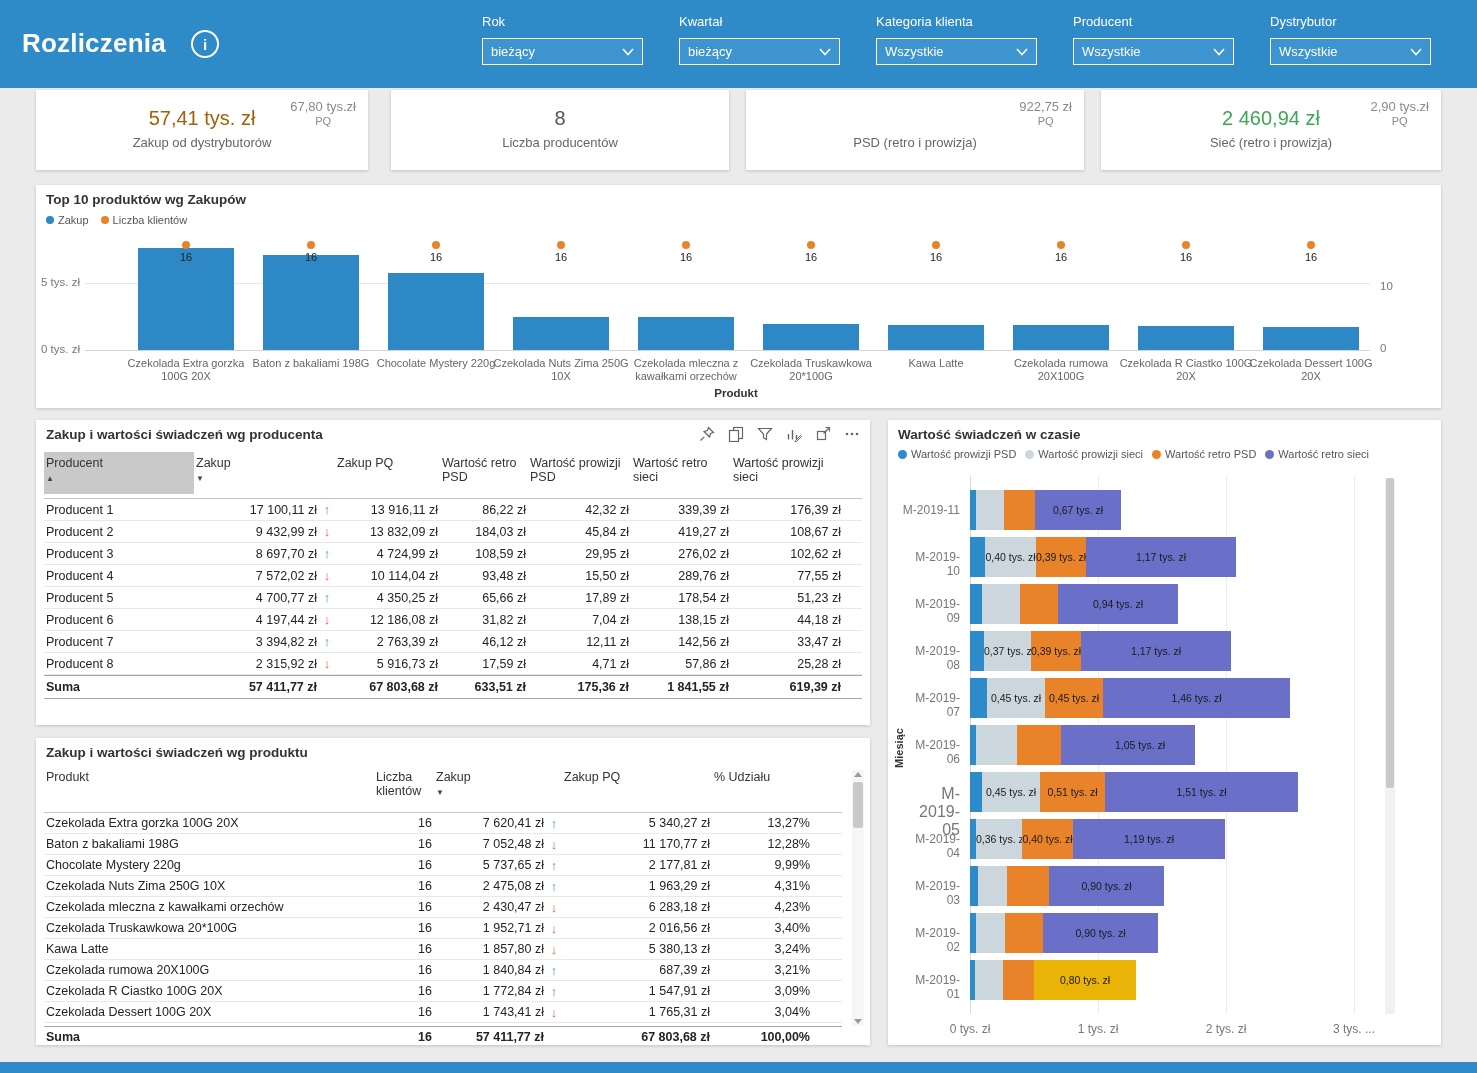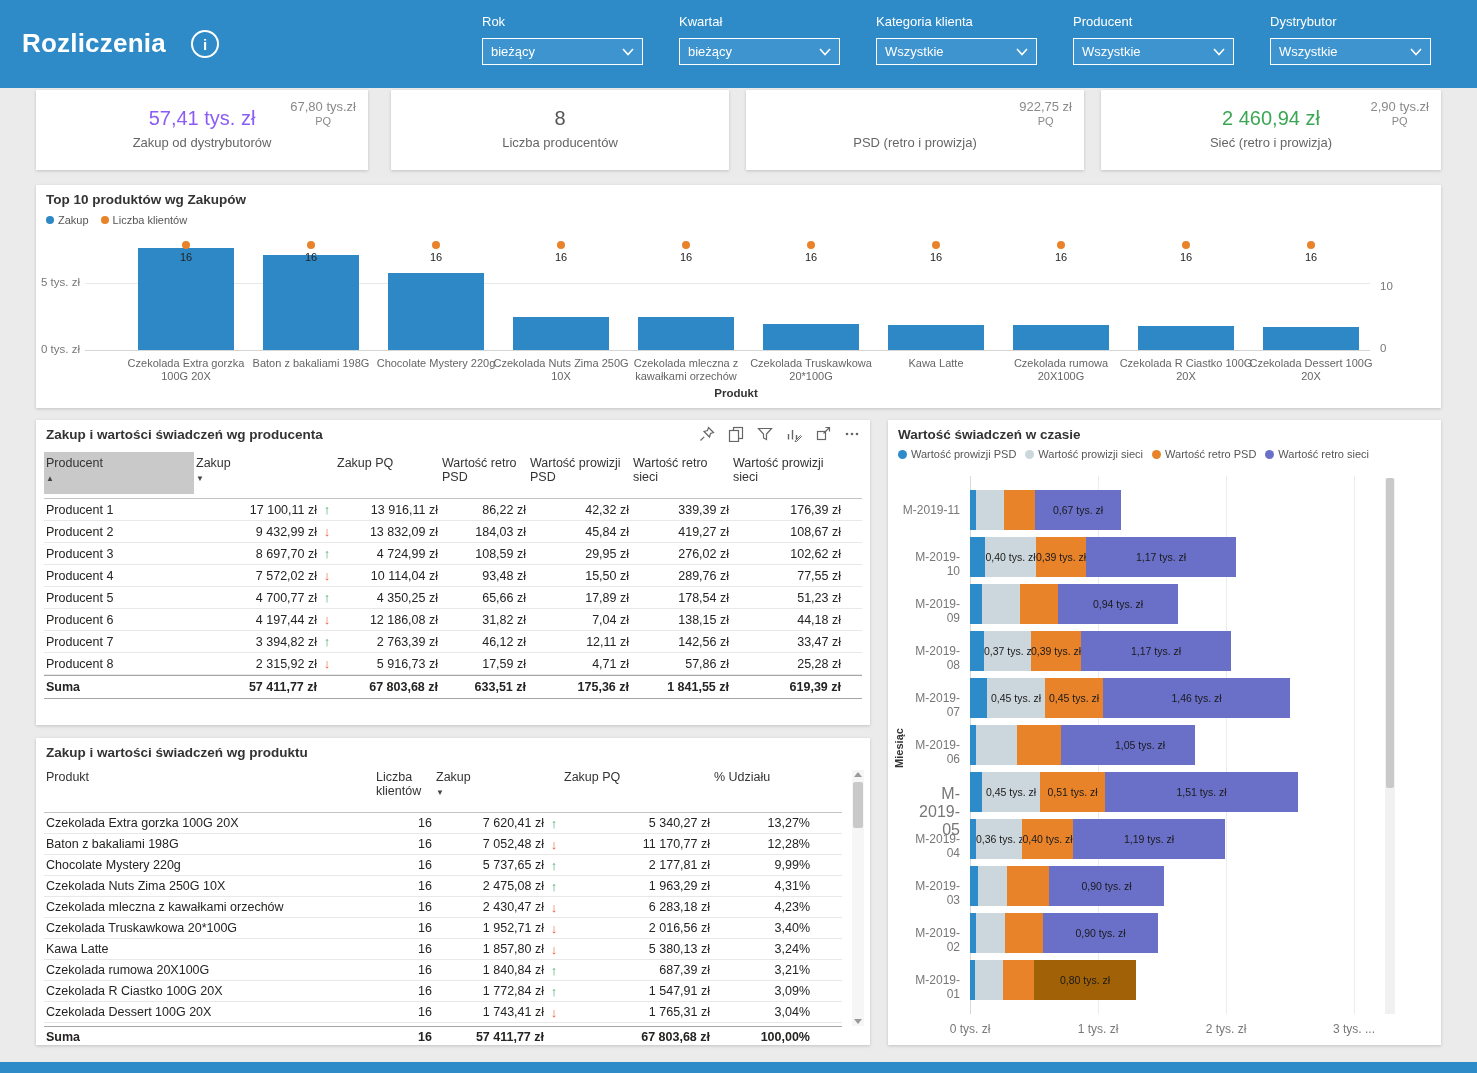--- a/index.html
+++ b/index.html
@@ -96,21 +96,21 @@
           <span><svg class="chev" viewBox="0 0 12 8">
               <polyline points="1,1 6,6.5 11,1" fill="none" stroke="#fff" stroke-width="1.6"></polyline>
             </svg></span>
         </div>
       </div>
     </div>
 </div>
 
 <div id="kpi-row">
     <div class="kpi" style="left: 36px; width: 332px;">
-      <div class="kpi-value" style="color: #8b5cf6;">57,41 tys. zł</div>
+      <div class="kpi-value" style="color: #a16207;">57,41 tys. zł</div>
       <div class="kpi-label">Zakup od dystrybutorów</div>
       <div class="kpi-sec">
         <div>67,80 tys.zł</div>
         <div class="pq">PQ</div>
       </div>
     </div>
     <div class="kpi" style="left: 391px; width: 338px;">
       <div class="kpi-value" style="color: rgb(85, 85, 85);">8</div>
       <div class="kpi-label">Liczba producentów</div>
     </div>
@@ -572,21 +572,21 @@
       <div style="position: absolute; left: 82px; top: 493px; width: 6px; height: 40px; background: rgb(46, 139, 201);"></div>
       <div style="position: absolute; left: 88px; top: 493px; width: 29px; height: 40px; background: rgb(204, 215, 221);"></div>
       <div style="position: absolute; left: 117px; top: 493px; width: 38px; height: 40px; background: rgb(232, 131, 42);"></div>
       <div style="position: absolute; left: 155px; top: 493px; width: 115px; height: 40px; background: rgb(106, 112, 200);">
         <div class="seg-label" style="left: 0px; right: 0px; top: 13.5px;">0,90 tys. zł</div>
       </div>
       <div style="position: absolute; left: 14px; width: 58px; top: 553px; text-align: right; font-size: 12px; color: rgb(119, 119, 119);">M-2019-01</div>
       <div style="position: absolute; left: 82px; top: 540px; width: 5px; height: 40px; background: rgb(46, 139, 201);"></div>
       <div style="position: absolute; left: 87px; top: 540px; width: 28px; height: 40px; background: rgb(204, 215, 221);"></div>
       <div style="position: absolute; left: 115px; top: 540px; width: 31px; height: 40px; background: rgb(232, 131, 42);"></div>
-      <div style="position: absolute; left: 146px; top: 540px; width: 102px; height: 40px; background: #a16207;">
+      <div style="position: absolute; left: 146px; top: 540px; width: 102px; height: 40px; background: #eab308;">
         <div class="seg-label" style="left: 0px; right: 0px; top: 13.5px;">0,80 tys. zł</div>
       </div>
       <div style="position: absolute; left: -19px; top: 322px; width: 60px; text-align: center; font-size: 11px; font-weight: 700; color: rgb(51, 51, 51); transform: rotate(-90deg);">Miesiąc</div>
       <div class="sb-track" style="left: 497px; top: 58px; width: 10px; height: 536px;"></div>
       <div class="sb-thumb" style="left: 498px; top: 58px; width: 8px; height: 310px;"></div>
     </div>
 </div>
 
 <div id="footer-strip"></div>
 

